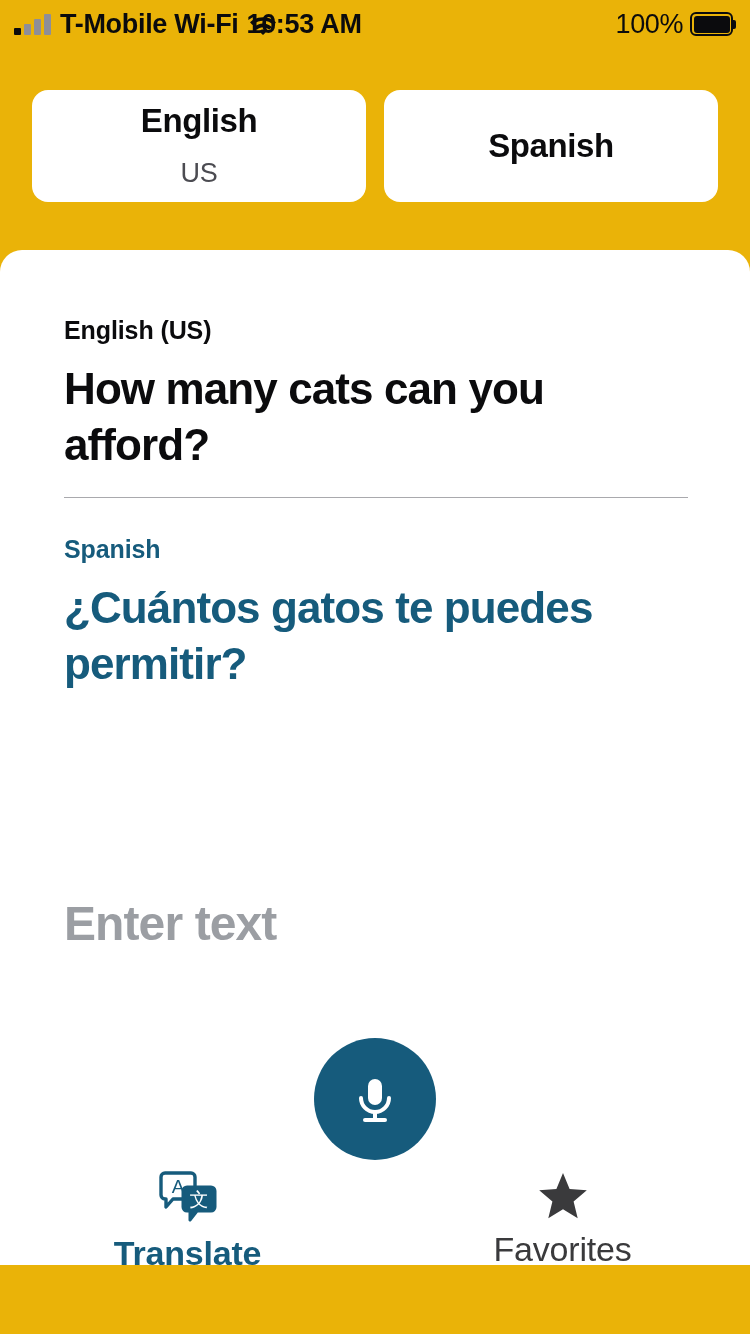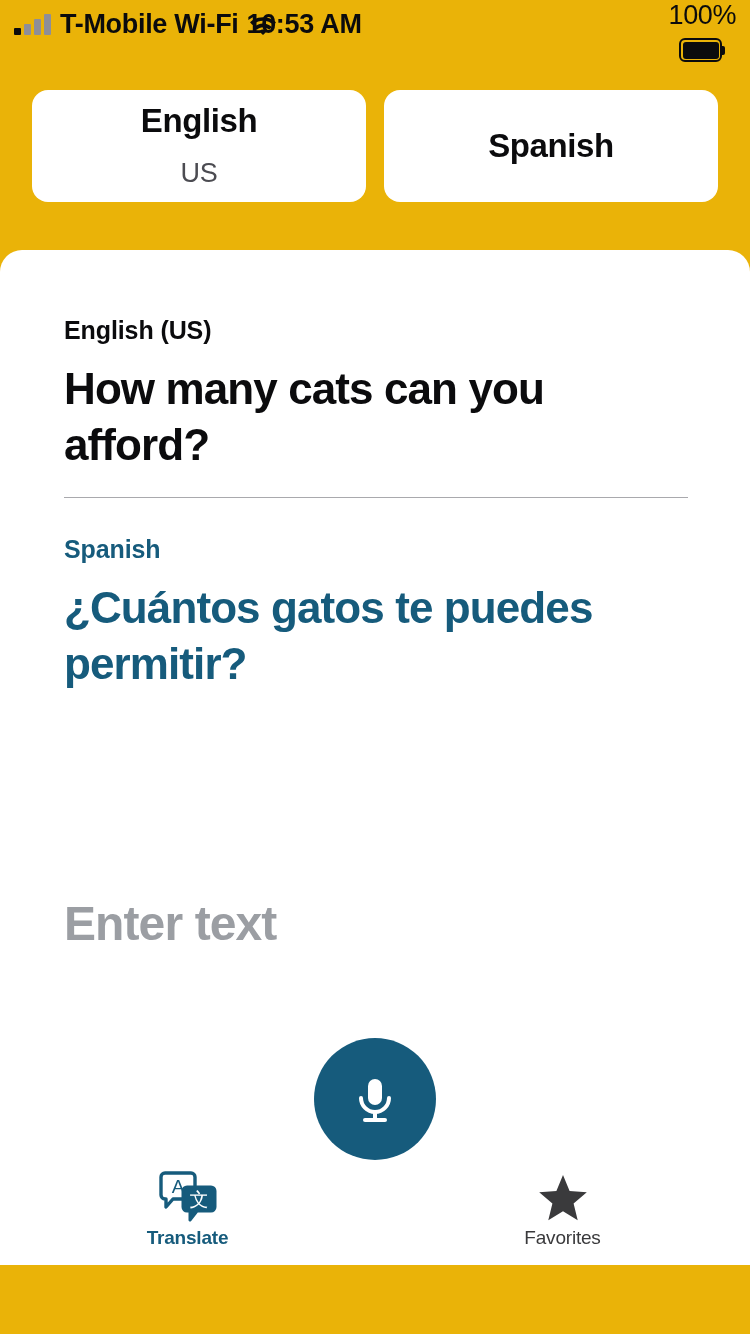--- a/index.html
+++ b/index.html
@@ -36,21 +36,21 @@
     letter-spacing:-0.3px; white-space:nowrap;
   }
   .wifi { width:30px; height:22px; }
   .sb-center {
     position:absolute; left:0; top:0; width:608px; height:48px;
     display:flex; align-items:center; justify-content:center;
   }
   .clock { font-size:27px; font-weight:600; color:#0b0b0d; letter-spacing:-0.3px; }
   .sb-right {
     position:absolute; right:14px; top:0; height:48px;
-    display:flex; align-items:center; gap:7px;flex-direction:column;
+    display:flex; align-items:center; gap:7px;
   }
   .batt-pct { font-size:27px; font-weight:500; color:#0b0b0d; letter-spacing:-0.4px; }
   .battery { position:relative; width:46px; height:24px; }
   .battery .shell {
     position:absolute; left:0; top:0; width:43px; height:24px;
     border:2.5px solid #0b0b0d; border-radius:6px;
   }
   .battery .fill {
     position:absolute; left:3.5px; top:3.5px; width:36px; height:17px;
     background:#0b0b0d; border-radius:3px;
@@ -144,21 +144,21 @@
   .tabbar {
     position:absolute; left:0; bottom:0; width:750px; height:108px;
     display:flex;
   }
   .tab {
     flex:1; display:flex; flex-direction:column;
     align-items:center; justify-content:flex-start;
     padding-top:13px;
   }
   .tab-icon { height:56px; display:flex; align-items:center; justify-content:center; }
-  .tab-label { font-size:19px; letter-spacing:-0.2px; margin-top:1px; }
+  .tab-label { font-size:34px; letter-spacing:-0.2px; margin-top:8px; }
   .tab.active .tab-label { color:#165b7c; font-weight:700; }
   .tab.inactive .tab-label { color:#3a3a3c; font-weight:400; }
 </style>
 </head>
 <body>
 
 <div class="screen">
 
   <div class="statusbar">
     <div class="sb-left">

